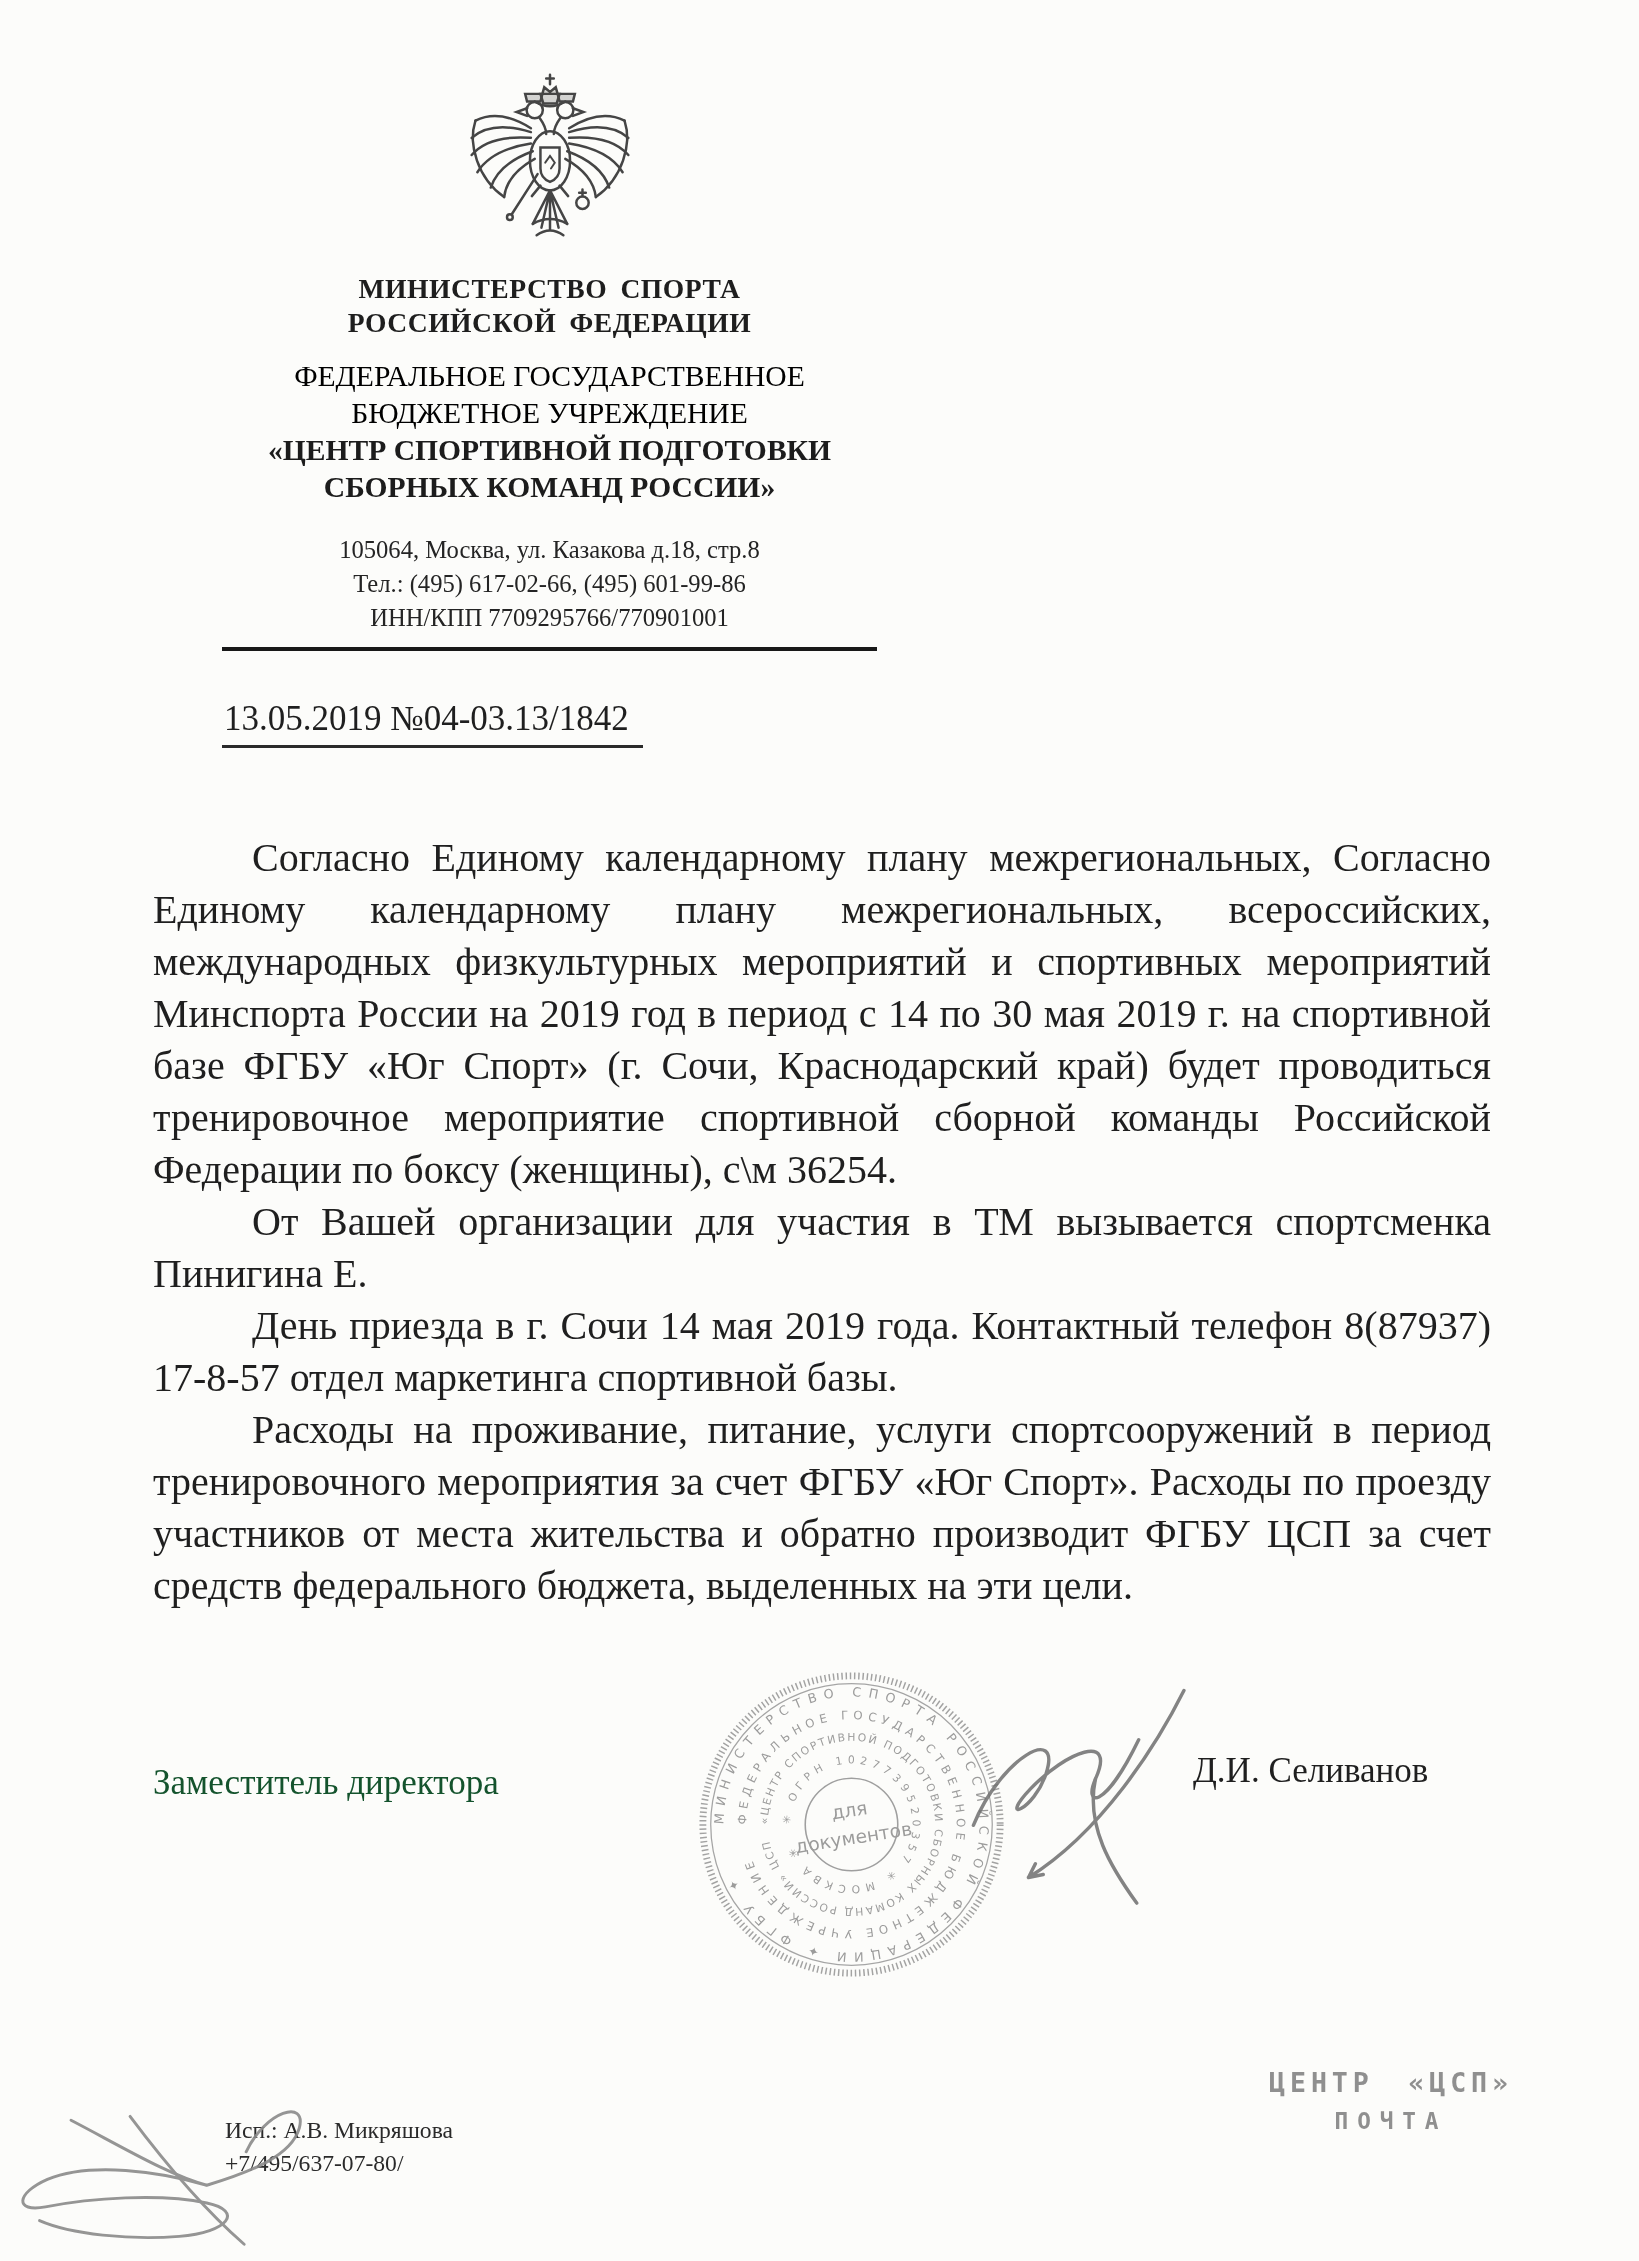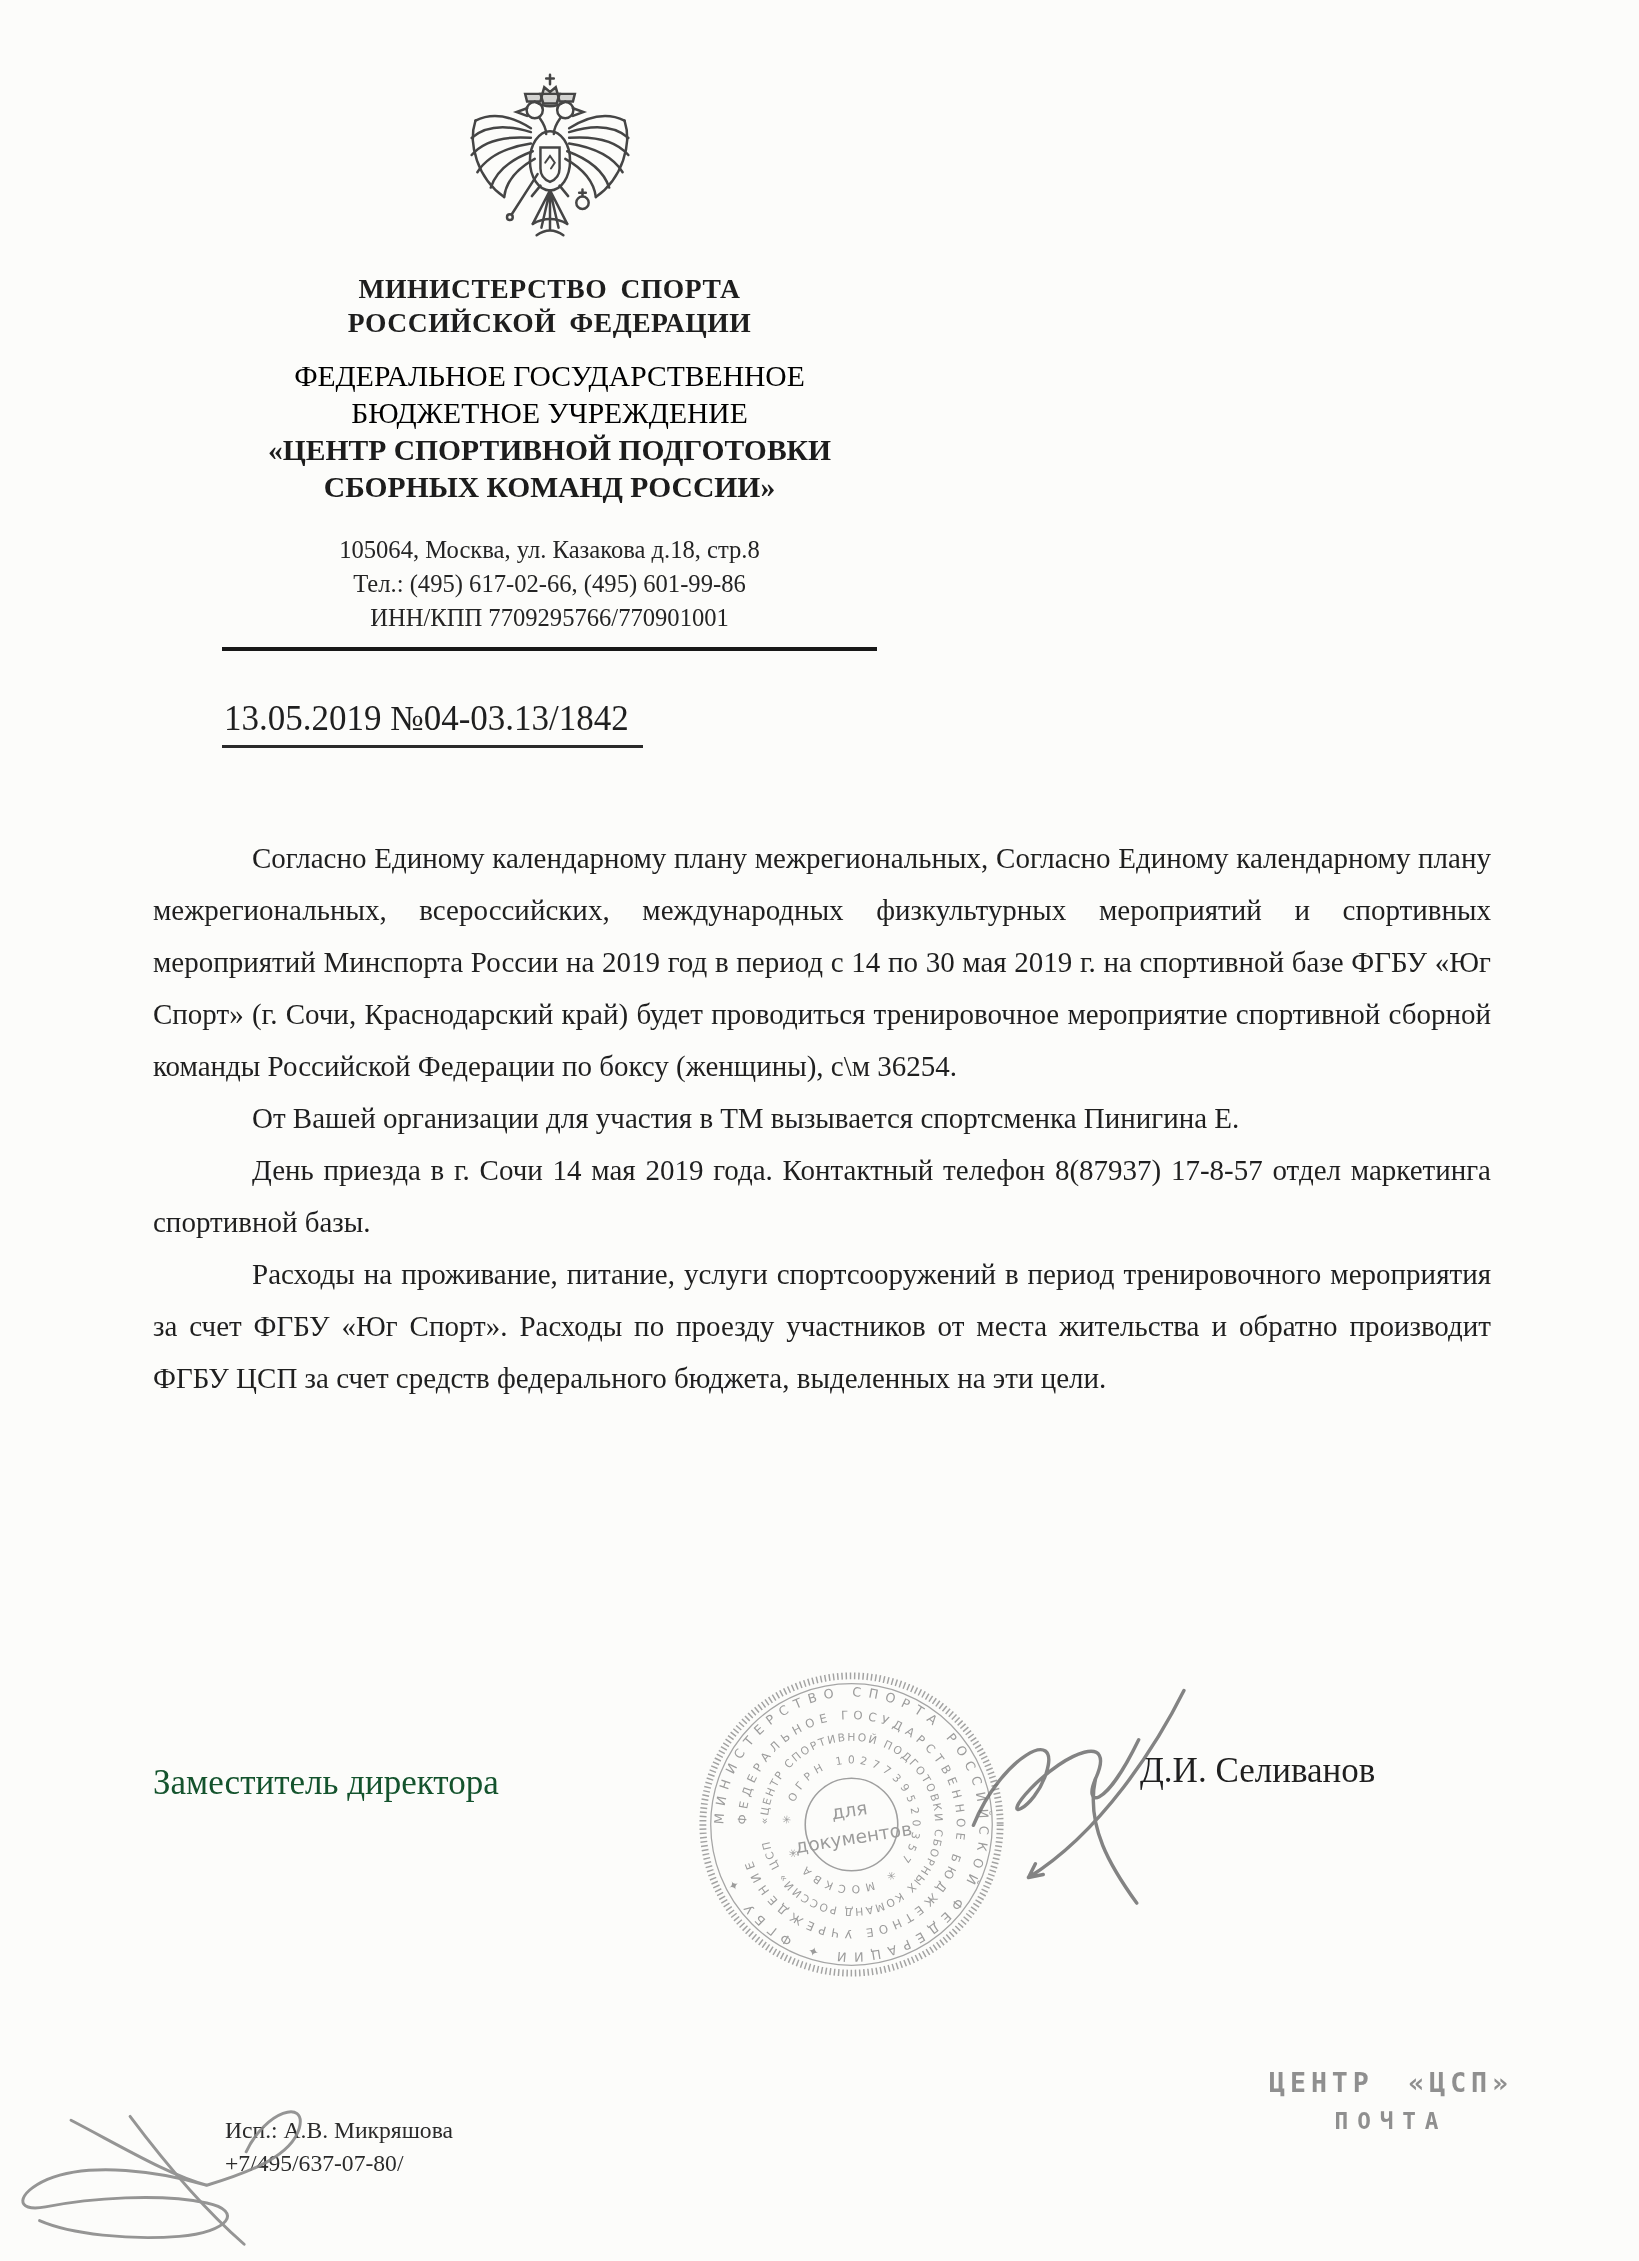--- a/index.html
+++ b/index.html
@@ -23,25 +23,25 @@
   .addr-line{font-size:24.6px;line-height:34px;color:#242424;}
   .divider{margin-top:11.8px;height:3.9px;background:#181818;width:100%;}
   
   .recipient{position:absolute;left:887px;top:366px;width:611px;text-align:center;
     font-size:33px;line-height:51px;color:#242424;}
   
   .ref-number{position:absolute;left:222px;top:699px;font-size:35px;color:#1f1f1f;
     border-bottom:3px solid #2a2a2a;padding:0 13.8px 5.9px 2px;}
   
   .body-text{position:absolute;left:153px;top:832px;width:1338px;
-    font-size:29px;line-height:52px;text-align:justify;color:#1f1f1f;}
+    font-size:40px;line-height:52px;text-align:justify;color:#1f1f1f;}
   .body-text p{margin:0;text-indent:99px;}
   
   .sig-title{position:absolute;left:153px;top:1763px;font-size:35px;color:#14532d;}
-  .sig-name{position:absolute;left:1140px;top:1751px;font-size:35px;color:#1f1f1f;}
+  .sig-name{position:absolute;left:1193px;top:1751px;font-size:35px;color:#1f1f1f;}
   
   .stamp{position:absolute;left:694px;top:1667px;width:315px;height:315px;opacity:.88;}
   .sig-scribble{position:absolute;left:936px;top:1663px;width:305px;height:305px;}
   
   .footer-exec{position:absolute;left:225px;top:2114px;font-size:23.6px;line-height:32.5px;color:#2a2a2a;}
   .footer-scribble{position:absolute;left:11.8px;top:2077px;width:305px;height:183px;}
   .mail-stamp{position:absolute;left:1263px;top:2067px;width:256px;text-align:center;
     font-family:"DejaVu Sans Mono", monospace;color:#8f8f8f;font-weight:bold;}
   .mail-stamp-l1{font-size:26.6px;letter-spacing:4.9px;word-spacing:13.8px;}
   .mail-stamp-l2{font-size:22.7px;letter-spacing:8.9px;margin-top:9.9px;}

